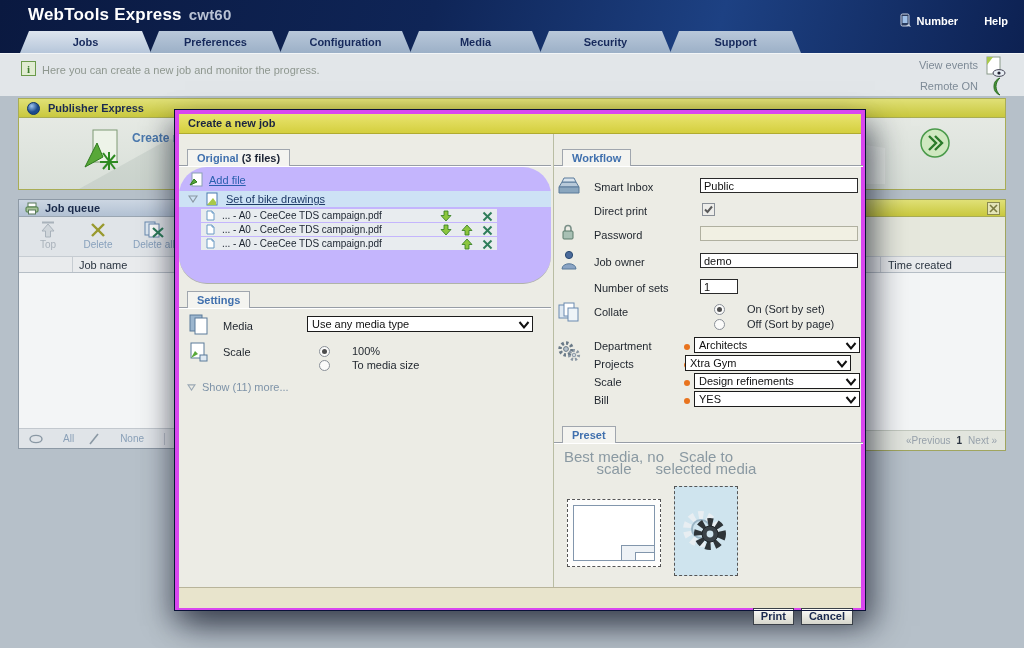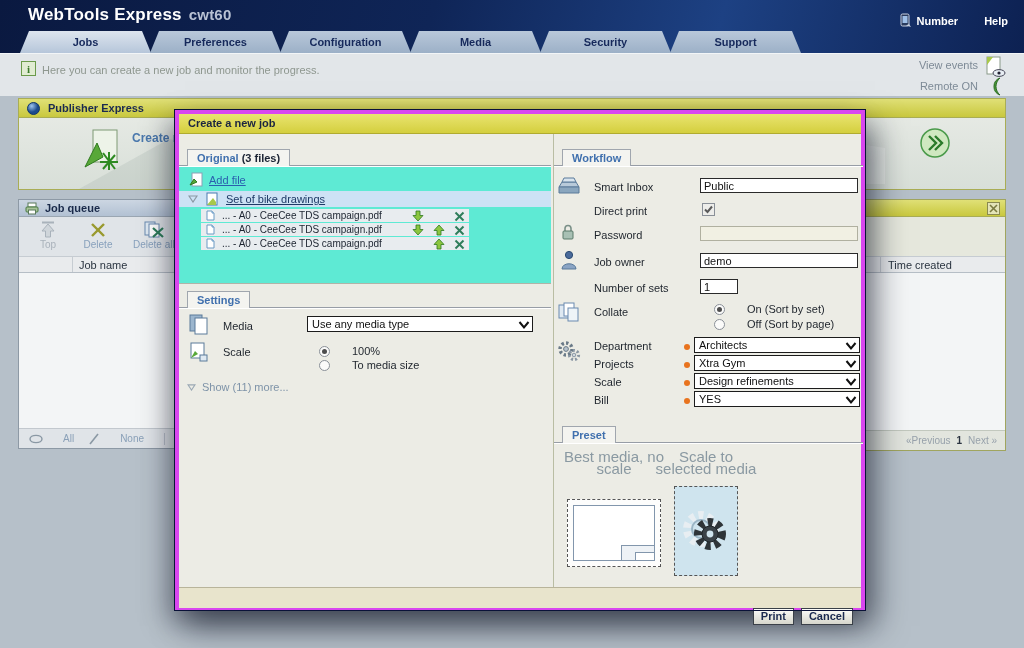--- a/index.html
+++ b/index.html
@@ -101,27 +101,27 @@
 
   
   .sec { position:absolute; left:0; width:100%; }
   .sec-tab { position:absolute; left:8px; top:0; height:17px; padding:2px 9px 0;
     background:#f4f4f0; border:1px solid #a0a6ae; border-bottom:none; z-index:2;
     font-weight:bold; font-size:11px; color:#4070ae; white-space:nowrap; }
   .sec-tab .count { color:#1c2434; }
   .sec-line { position:absolute; left:0; top:16px; width:100%; border-top:1px solid #979da6; border-bottom:1px solid #fff; }
 
   
-  .orig-list { position:absolute; left:0; top:33px; width:372px; height:117px; background:#5eead4; border-bottom:1px solid #b0b4a8; }
+  .orig-list { position:absolute; left:0; top:33px; width:372px; height:117px; background:#c4b5fd; border-bottom:1px solid #b0b4a8;border-radius:28px; }
   .addfile { position:absolute; left:10px; top:5px; display:flex; align-items:center; gap:6px;
     color:#2a5fae; text-decoration:underline; font-size:11px; cursor:pointer; }
   .grp-row { position:absolute; left:0; top:24px; width:100%; height:16px; background:#cde2f5;
     display:flex; align-items:center; gap:8px; padding-left:9px; }
   .grp-row .lbl { color:#1e3a66; text-decoration:underline; cursor:pointer; }
-  .file-row { position:absolute; left:22px; width:268px; height:13px; background:#e8ecef;
+  .file-row { position:absolute; left:22px; width:296px; height:13px; background:#e8ecef;
     display:flex; align-items:center; padding-left:5px; font-size:10px; color:#1c2430; }
   .file-row .nm { margin-left:7px; }
   .file-row .acts { position:absolute; right:4px; top:1px; display:flex; gap:9px; align-items:center; }
   .hid { visibility:hidden; }
 
   
   .frm-label { position:absolute; font-size:11px; color:#1e242c; }
   .sel { position:absolute; background:#fff; border:1px solid #1c1c1c; height:16px; font-size:11px;
     padding:1px 16px 0 4px; color:#111; cursor:pointer; white-space:nowrap; overflow:hidden; }
   .sel svg { position:absolute; right:2px; top:3px; }
@@ -515,21 +515,21 @@
       <span class="dot" style="left:130px;top:210px"></span>
       <div class="sel" style="left:140px;top:203px;width:166px">
         <span>Architects</span>
         <svg width="12" height="10" viewBox="0 0 12 10">
             <path d="M1.5,2 L6,7.5 L10.5,2" fill="none" stroke="#111" stroke-width="2"></path>
           </svg>
       </div>
 
       <div class="frm-label" style="left:40px;top:224px">Projects</div>
       <span class="dot" style="left:130px;top:228px"></span>
-      <div class="sel" style="left:140px;top:221px;width:166px">
+      <div class="sel" style="left:131px;top:221px;width:166px">
         <span>Xtra Gym</span>
         <svg width="12" height="10" viewBox="0 0 12 10">
             <path d="M1.5,2 L6,7.5 L10.5,2" fill="none" stroke="#111" stroke-width="2"></path>
           </svg>
       </div>
 
       <div class="frm-label" style="left:40px;top:242px">Scale</div>
       <span class="dot" style="left:130px;top:246px"></span>
       <div class="sel" style="left:140px;top:239px;width:166px">
         <span>Design refinements</span>

